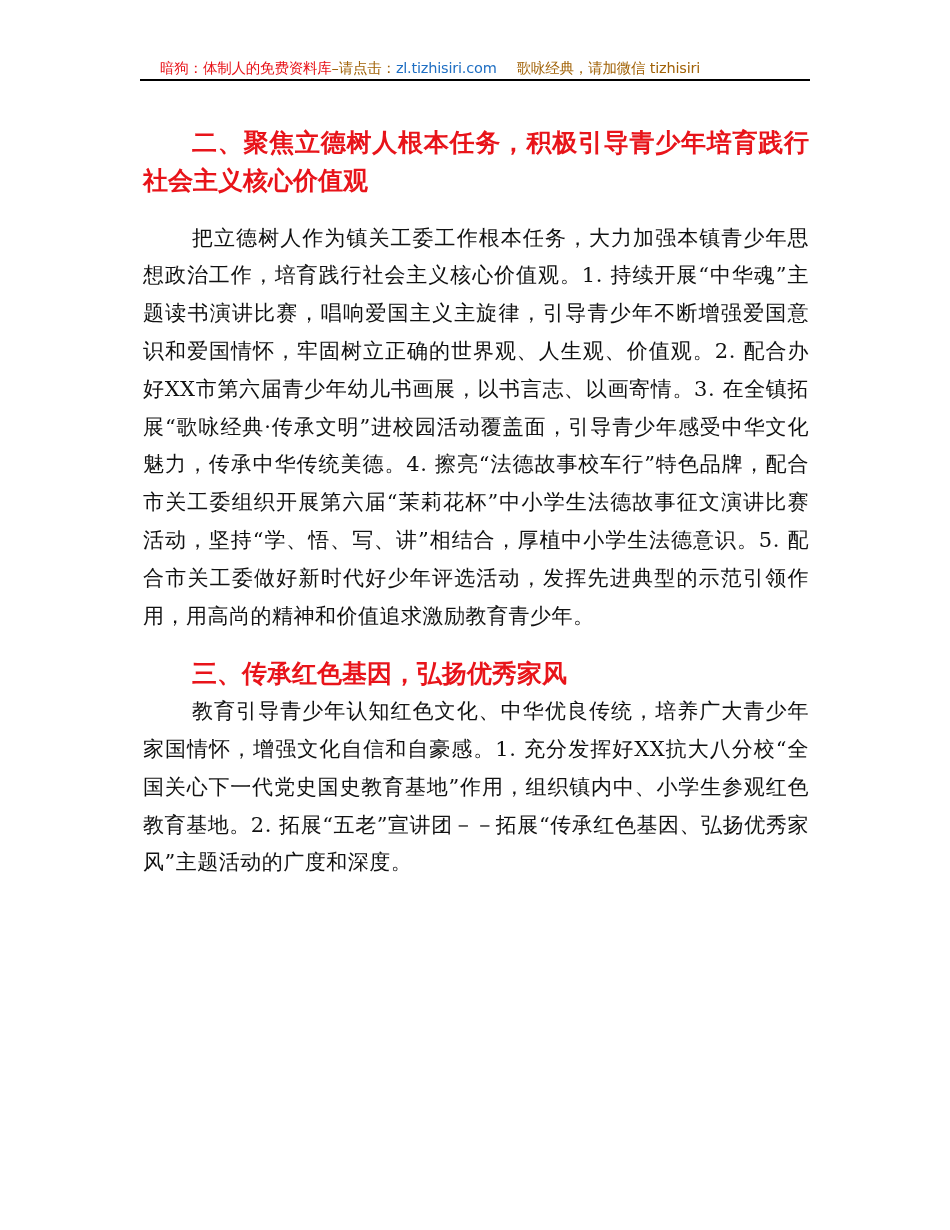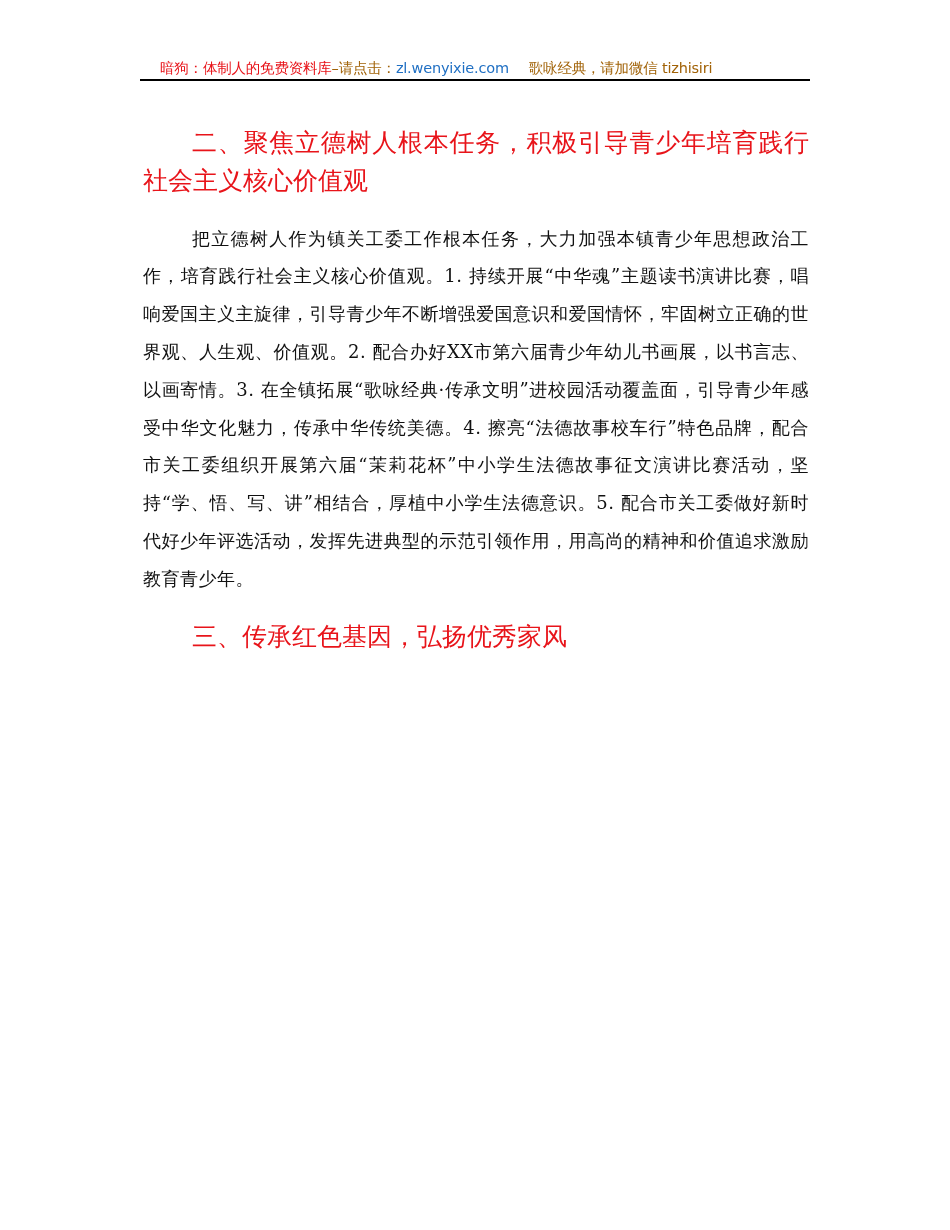--- a/index.html
+++ b/index.html
@@ -40,48 +40,49 @@
   }
   .content {
     position: absolute;
     left: 143px;
     top: 124px;
     width: 666px;
   }
   .heading {
     color: #e8141a;
     font-family: "DejaVu Sans", "Liberation Sans", sans-serif;
-    font-weight: normal;
+    font-weight: bold;
     font-size: 25px;
     line-height: 37.8px;
     margin: 0;
     text-align: justify;
   }
   .heading.indented {
     text-indent: 49px;
   }
   .para {
     color: #111111;
     font-family: "DejaVu Serif", "Liberation Serif", serif;
-    font-size: 18px;
+    font-size: 21px;
     line-height: 37.8px;
     margin: 0;
     text-indent: 49px;
     text-align: justify;
     letter-spacing: 0.5px;
   }
   #h2 { margin-bottom: 20px; }
   #p2 { margin-bottom: 20px; }
   #h3 { }
 </style>
 </head>
 <body>
 
 <div class="page-header">
-  <span class="red">暗狗：体制人的免费资料库</span><span class="black">–请点击：</span><a class="blue">zl.wenyixie.com</a><span class="gap"></span><span class="black">歌咏经典，请加微信 tizhisiri</span>
+  <span class="red">暗狗：体制人的免费资料库</span><span class="black">–请点击：</span><a class="blue">zl.tizhisiri.com</a><span class="gap"></span><span class="black">歌咏经典，请加微信 tizhisiri</span>
 </div>
 <div class="header-rule"></div>
 
 <div class="content">
   <h2 class="heading indented" id="h2">二、聚焦立德树人根本任务，积极引导青少年培育践行社会主义核心价值观</h2>
   <p class="para" id="p2">把立德树人作为镇关工委工作根本任务，大力加强本镇青少年思想政治工作，培育践行社会主义核心价值观。1. 持续开展“中华魂”主题读书演讲比赛，唱响爱国主义主旋律，引导青少年不断增强爱国意识和爱国情怀，牢固树立正确的世界观、人生观、价值观。2. 配合办好XX市第六届青少年幼儿书画展，以书言志、以画寄情。3. 在全镇拓展“歌咏经典·传承文明”进校园活动覆盖面，引导青少年感受中华文化魅力，传承中华传统美德。4. 擦亮“法德故事校车行”特色品牌，配合市关工委组织开展第六届“茉莉花杯”中小学生法德故事征文演讲比赛活动，坚持“学、悟、写、讲”相结合，厚植中小学生法德意识。5. 配合市关工委做好新时代好少年评选活动，发挥先进典型的示范引领作用，用高尚的精神和价值追求激励教育青少年。</p>
   <h2 class="heading indented" id="h3">三、传承红色基因，弘扬优秀家风</h2>
+  <p class="para" id="p3">教育引导青少年认知红色文化、中华优良传统，培养广大青少年家国情怀，增强文化自信和自豪感。1. 充分发挥好XX抗大八分校“全国关心下一代党史国史教育基地”作用，组织镇内中、小学生参观红色教育基地。2. 拓展“五老”宣讲团－－拓展“传承红色基因、弘扬优秀家风”主题活动的广度和深度。</p>
 </div>
 
 </body></html>

